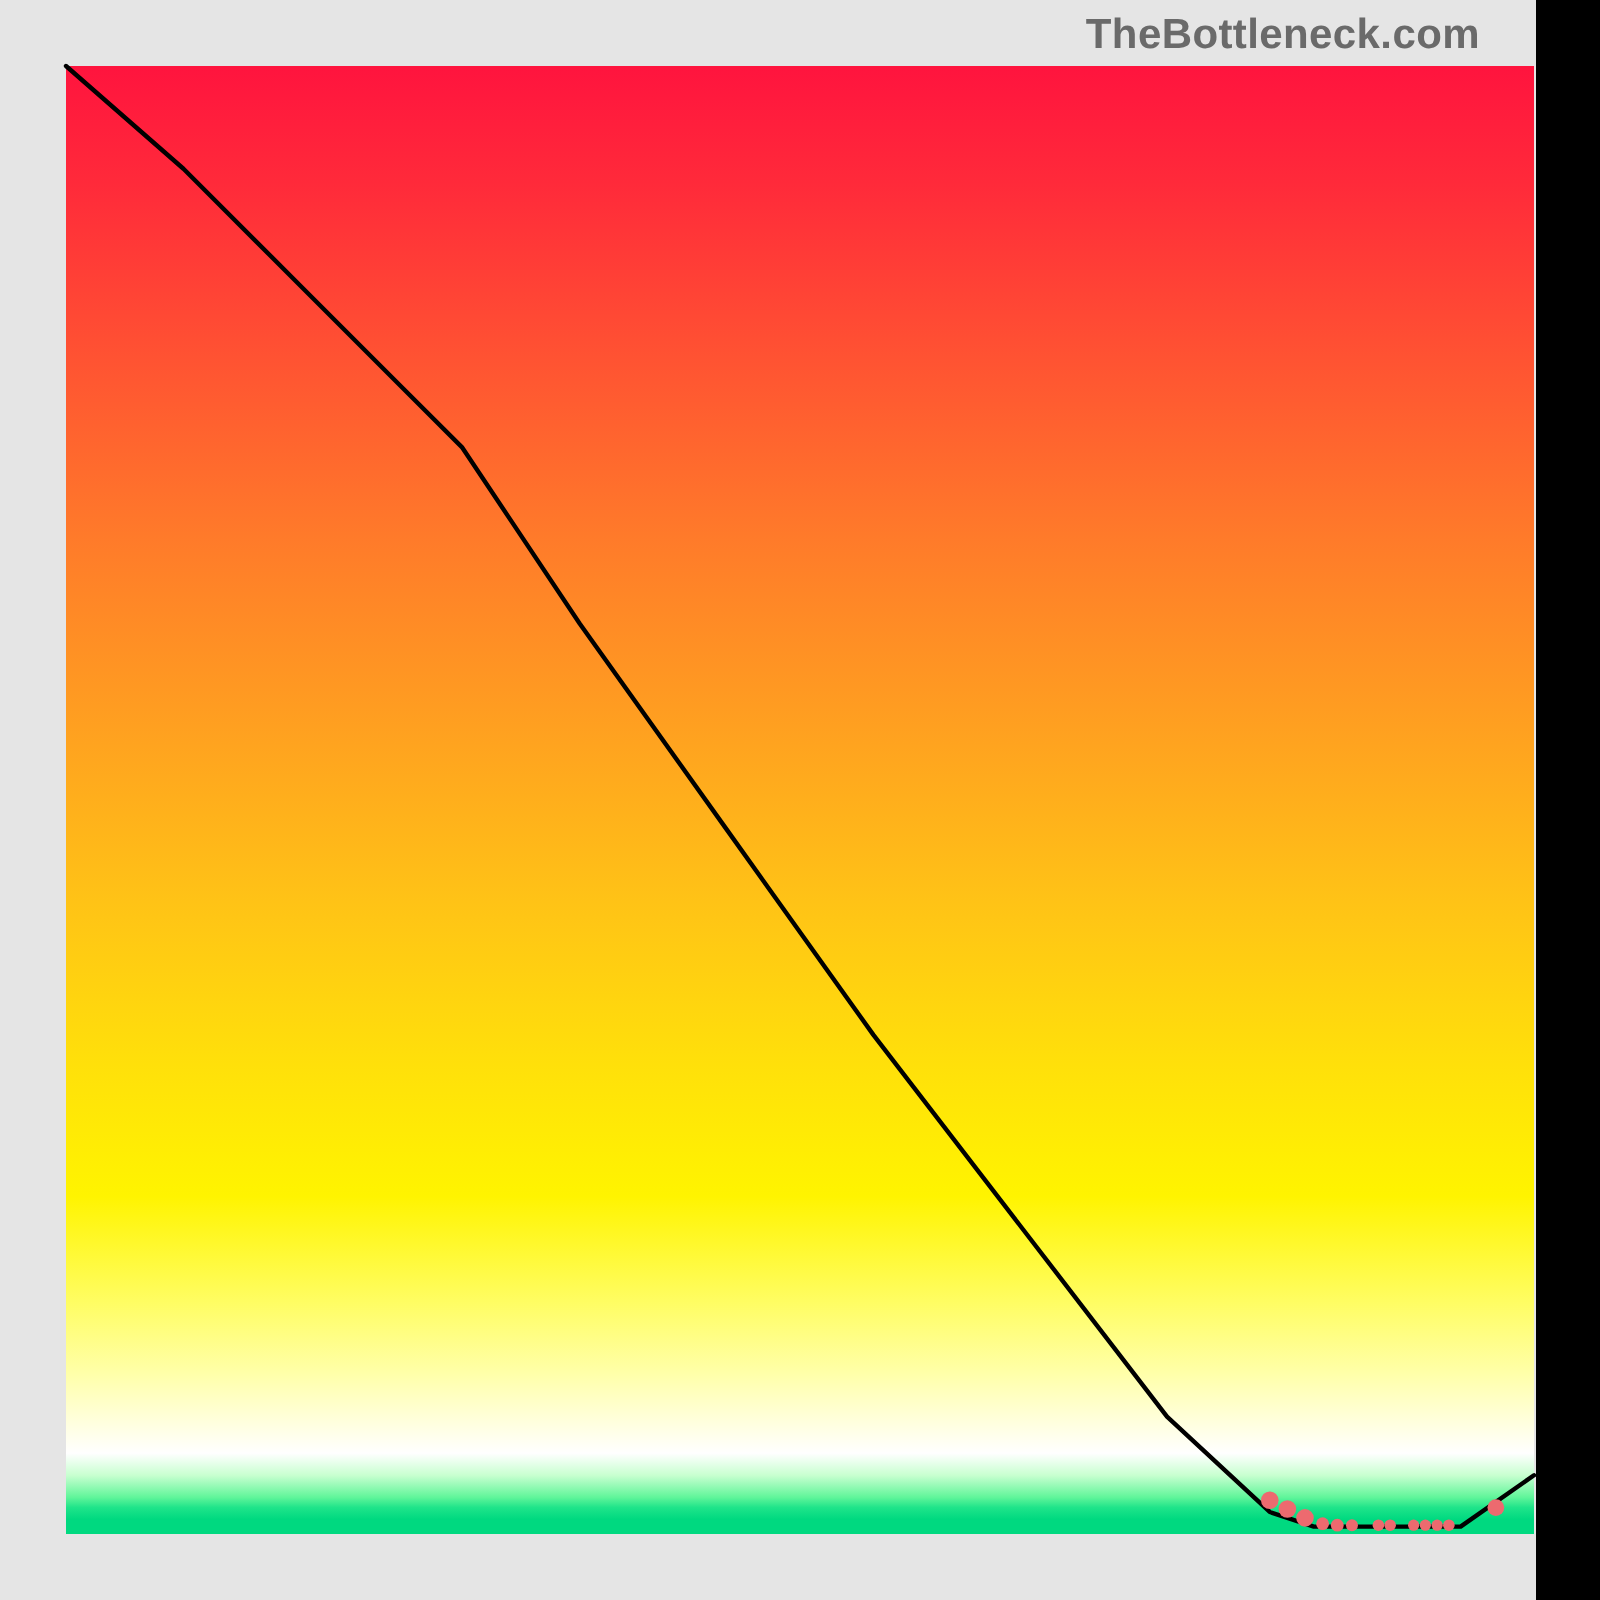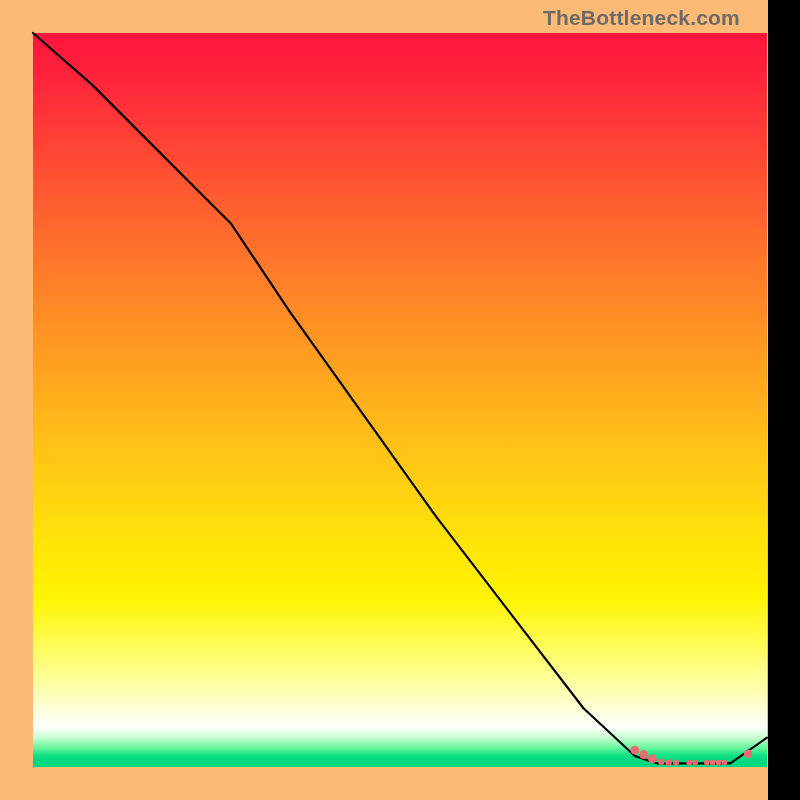--- a/index.html
+++ b/index.html
@@ -7,21 +7,21 @@
     padding: 0;
     width: 800px;
     height: 800px;
     background: #000;
     overflow: hidden;
   }
   .container {
     position: relative;
     width: 768px;
     height: 800px;
-    background: #fdba74;
+    background: #e5e5e5;
   }
   .plot-area {
     position: absolute;
     left: 33px;
     top: 33px;
     width: 734px;
     height: 734px;
     
     background: linear-gradient(
       to bottom,

